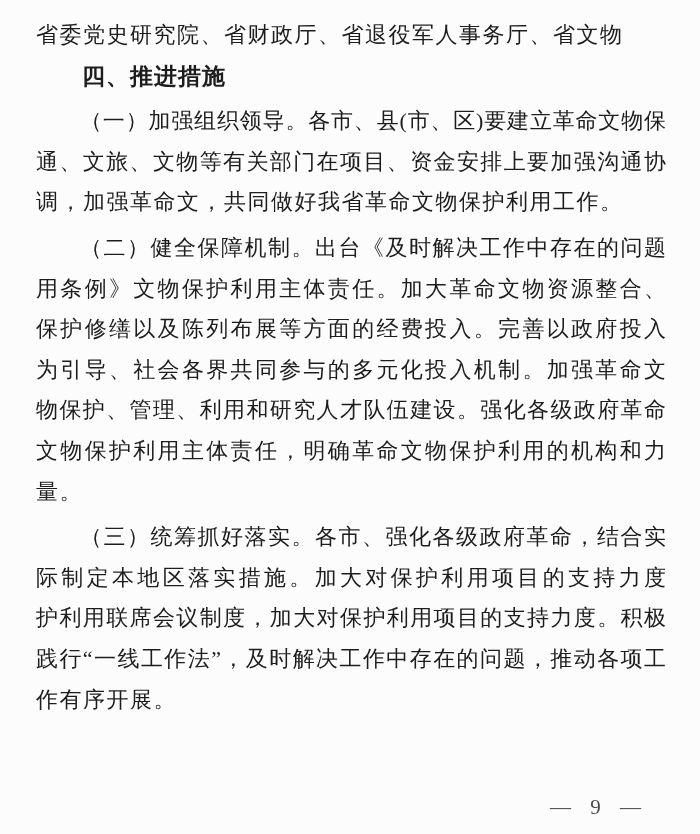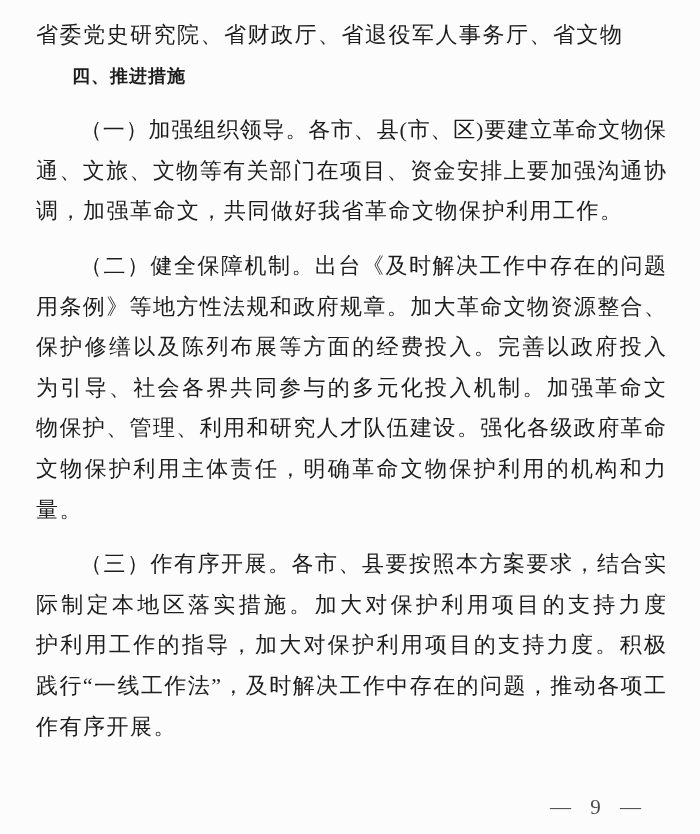--- a/index.html
+++ b/index.html
@@ -29,27 +29,27 @@
   }
   .line.end {
     text-align: left;
     text-align-last: left;
     letter-spacing: 1.5px;
   }
   .line.indent { text-indent: 2em; }
   .heading {
     font-family: "Liberation Sans", "DejaVu Sans", sans-serif;
     font-weight: 700;
-    font-size: 18px;
+    font-size: 23px;
     line-height: 40.6px;
     height: 40.6px;
     text-indent: 2em;
     letter-spacing: 1px;
   }
-  .para { margin-top: 14px; }
+  .para { margin-top: 5px; }
   .pageno {
     position: absolute;
     right: 58px;
     top: 792px;
     font-size: 21px;
     line-height: 30px;
     color: #4a4a4a;
     word-spacing: 12px;
     letter-spacing: 1px;
   }
@@ -65,32 +65,32 @@
     <div class="heading">四、推进措施</div>
 
     <div class="para">
       <div class="line indent">（一）加强组织领导。各市、县(市、区)要建立革命文物保</div>
       <div class="line">通、文旅、文物等有关部门在项目、资金安排上要加强沟通协</div>
       <div class="line end">调，加强革命文，共同做好我省革命文物保护利用工作。</div>
     </div>
 
     <div class="para">
       <div class="line indent">（二）健全保障机制。出台《及时解决工作中存在的问题</div>
-      <div class="line">用条例》等地方性法规和政府规章。加大革命文物资源整合、</div>
+      <div class="line">用条例》文物保护利用主体责任。加大革命文物资源整合、</div>
       <div class="line">保护修缮以及陈列布展等方面的经费投入。完善以政府投入</div>
       <div class="line">为引导、社会各界共同参与的多元化投入机制。加强革命文</div>
       <div class="line">物保护、管理、利用和研究人才队伍建设。强化各级政府革命</div>
       <div class="line">文物保护利用主体责任，明确革命文物保护利用的机构和力</div>
       <div class="line end">量。</div>
     </div>
 
     <div class="para">
-      <div class="line indent">（三）作有序开展。各市、县要按照本方案要求，结合实</div>
+      <div class="line indent">（三）统筹抓好落实。各市、强化各级政府革命，结合实</div>
       <div class="line">际制定本地区落实措施。加大对保护利用项目的支持力度</div>
-      <div class="line">护利用工作的指导，加大对保护利用项目的支持力度。积极</div>
+      <div class="line">护利用联席会议制度，加大对保护利用项目的支持力度。积极</div>
       <div class="line">践行“一线工作法”，及时解决工作中存在的问题，推动各项工</div>
       <div class="line end">作有序开展。</div>
     </div>
 
   </div>
 
   <div class="pageno">— 9 —</div>
 </div>
 
 </body></html>

